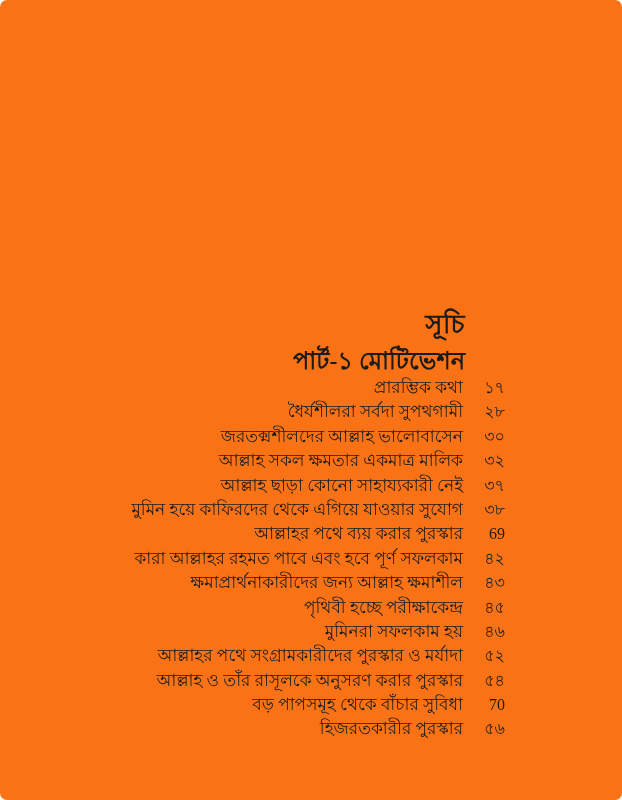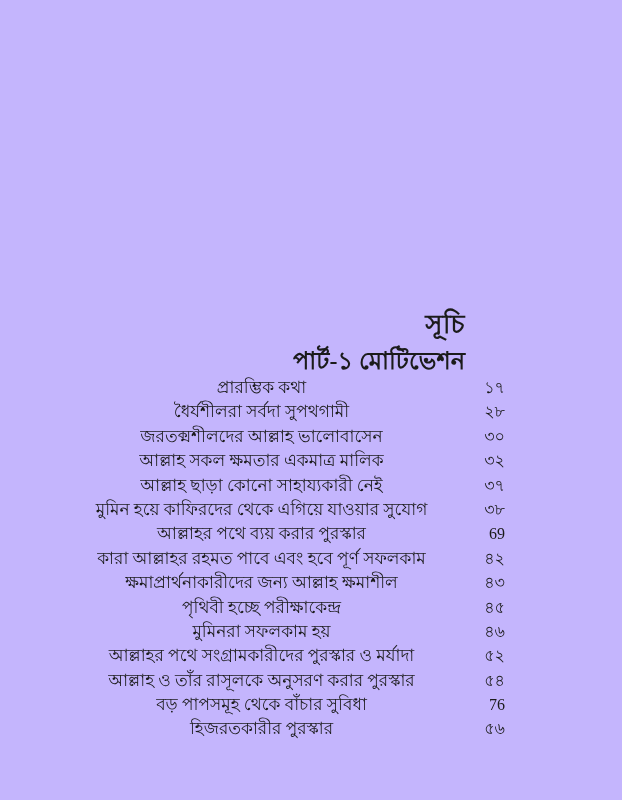--- a/index.html
+++ b/index.html
@@ -4,24 +4,25 @@
 <style>
   html, body {
     margin: 0;
     padding: 0;
     background: #ffffff;
   }
   .page {
     position: relative;
     width: 622px;
     height: 800px;
-    background: #c4b5fd;
+    background: #f97316;
     overflow: hidden;
     font-family: "Liberation Serif", serif;
     color: #1b1b1b;
+    border-radius: 7px;
   }
   .toc-heading {
     position: absolute;
     top: 311px;
     left: 0;
     right: 157px;
     text-align: right;
     font-size: 26px;
     line-height: 28px;
     font-weight: 700;
@@ -45,21 +46,21 @@
   }
   .toc-row {
     display: flex;
     align-items: baseline;
     height: 24.4px;
     line-height: 24.4px;
     white-space: nowrap;
   }
   .toc-entry-title {
     flex: 1;
-    text-align: center;
+    text-align: right;
     font-size: 17px;
     overflow: visible;
   }
   .toc-entry-page {
     width: 42px;
     text-align: right;
     font-size: 16px;
   }
 </style>
 </head>
@@ -135,21 +136,21 @@
       <span class="toc-entry-page">৫২</span>
     </div>
 
     <div class="toc-row">
       <span class="toc-entry-title">আল্লাহ ও তাঁর রাসূলকে অনুসরণ করার পুরস্কার</span>
       <span class="toc-entry-page">৫৪</span>
     </div>
 
     <div class="toc-row">
       <span class="toc-entry-title">বড় পাপসমূহ থেকে বাঁচার সুবিধা</span>
-      <span class="toc-entry-page">76</span>
+      <span class="toc-entry-page">70</span>
     </div>
 
     <div class="toc-row">
       <span class="toc-entry-title">হিজরতকারীর পুরস্কার</span>
       <span class="toc-entry-page">৫৬</span>
     </div>
   </div>
 
 </div>
 

